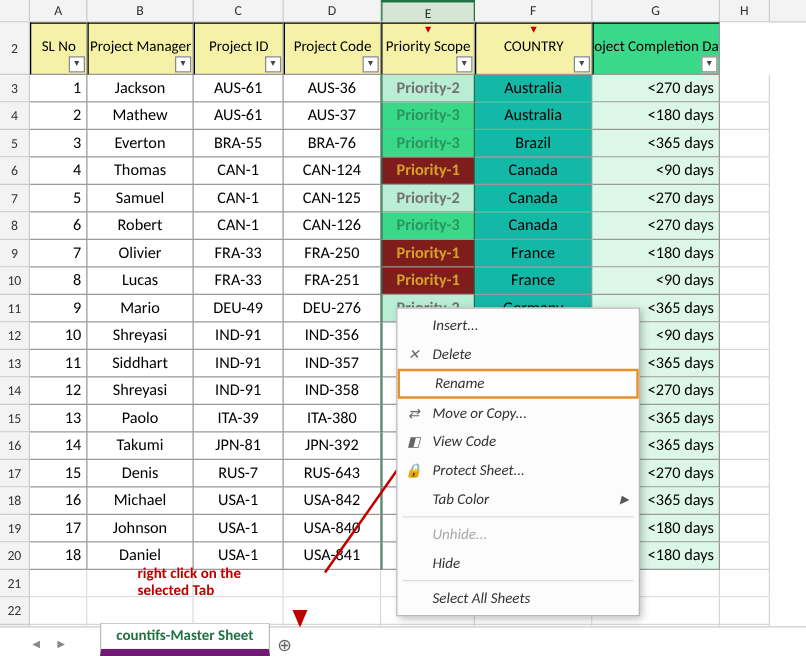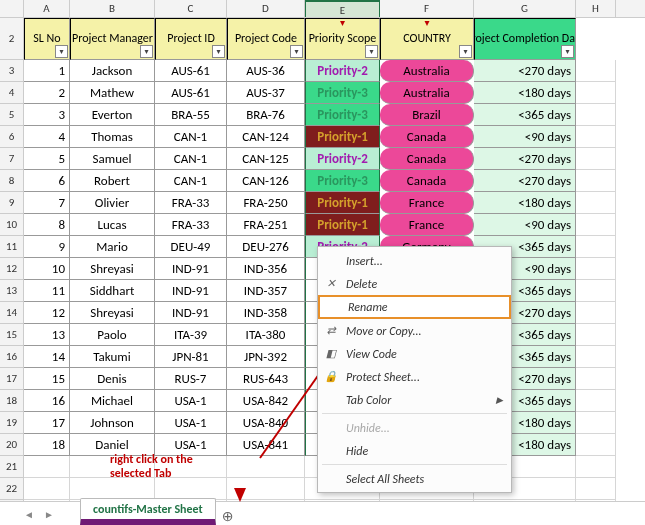--- a/index.html
+++ b/index.html
@@ -23,25 +23,25 @@
 .header-row .cell:nth-child(8){ background:#3ad98a; }
 .hE { position:relative; }
 .hE::after, .hF::after { content:'▾'; color:#c00000; position:absolute; top:-2px; left:50%; transform:translateX(-50%); font-size:10px;}
 .drop { position: absolute; right: 1px; bottom: 1px; width: 13px; height: 13px; border: 1px solid #888; background: #fff; font-size: 8px; text-align: center; line-height: 11px; color: #444; }
 
 
 .cA{width:46px;} .cB{width:85px;} .cC{width:72px;} .cD{width:78px;} .cE{width:75px;} .cF{width:94px;} .cG{width:102px;} .cH{width:40px;}
 
 
 .p1 { color:#d4a02c; font-weight:bold; background:#7f1d1d; }
-.p2 { color:#a21caf; font-weight:bold; background:#b9eed4; }
+.p2 { color:#737373; font-weight:bold; background:#b9eed4; }
 .p3 { color:#2a965e; font-weight:bold; background:#3ad98a; }
 
 
-.ctry { background:#ec4899;border-radius:10px; }
+.ctry { background:#14b8a6; }
 
 .days { background:#ddf7e6; }
 
 
 .cE.body { border-left:1px solid #217346; border-right:1px solid #217346; }
 
 
 .ctx { position: absolute; left: 317px; top: 246px; width: 195px; background: #fcfcfc; border: 1px solid #b8b8b8; box-shadow: 2px 2px 6px rgba(0,0,0,.25); z-index: 50; padding:2px 0;}
 .ctx .mi { display:flex; align-items:center; height:23px; padding:0 8px 0 28px; font-size:12px; color:#333; position:relative;font-style:italic; }
 .ctx .mi.gray { color:#a8a8a8; }

